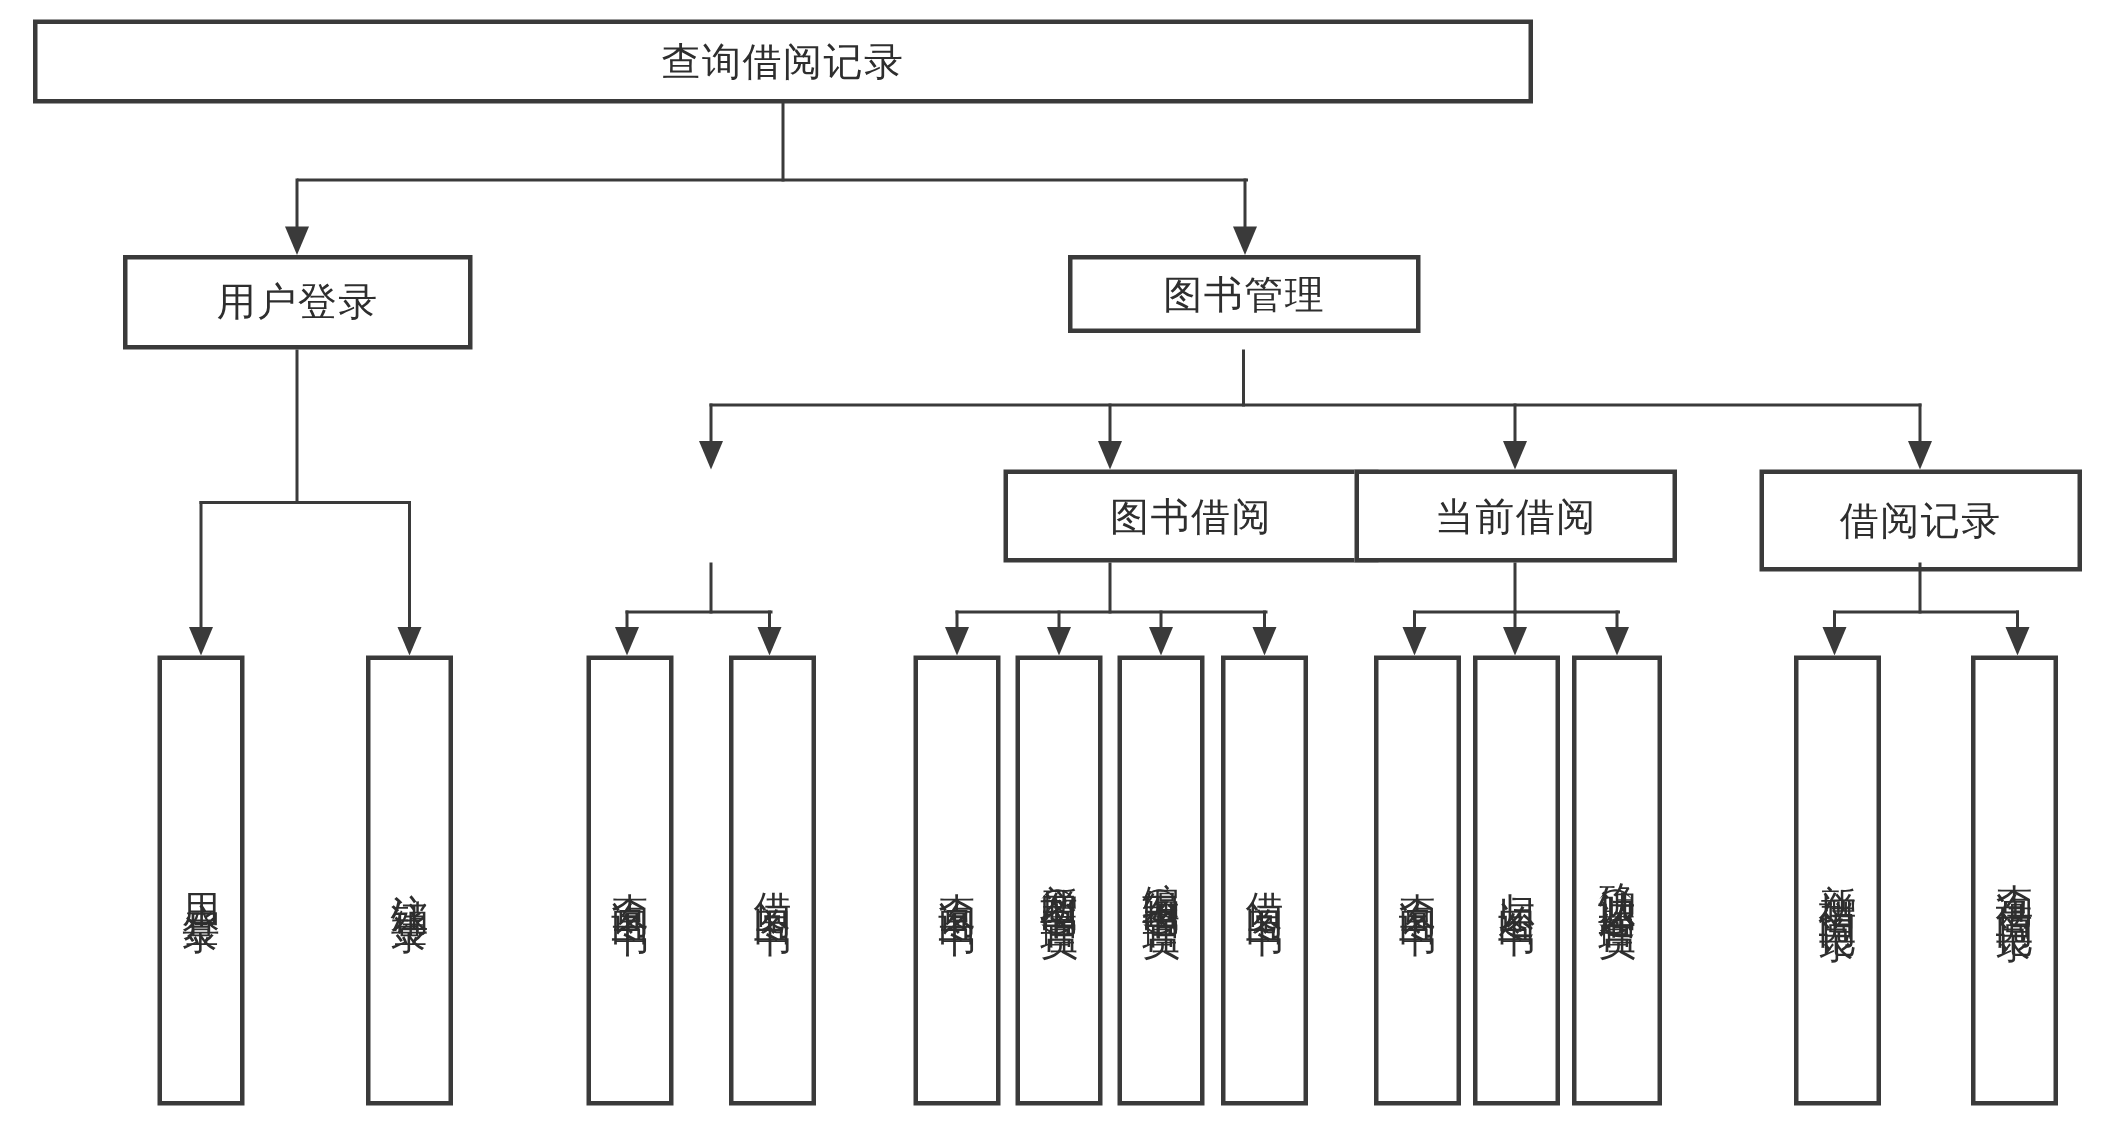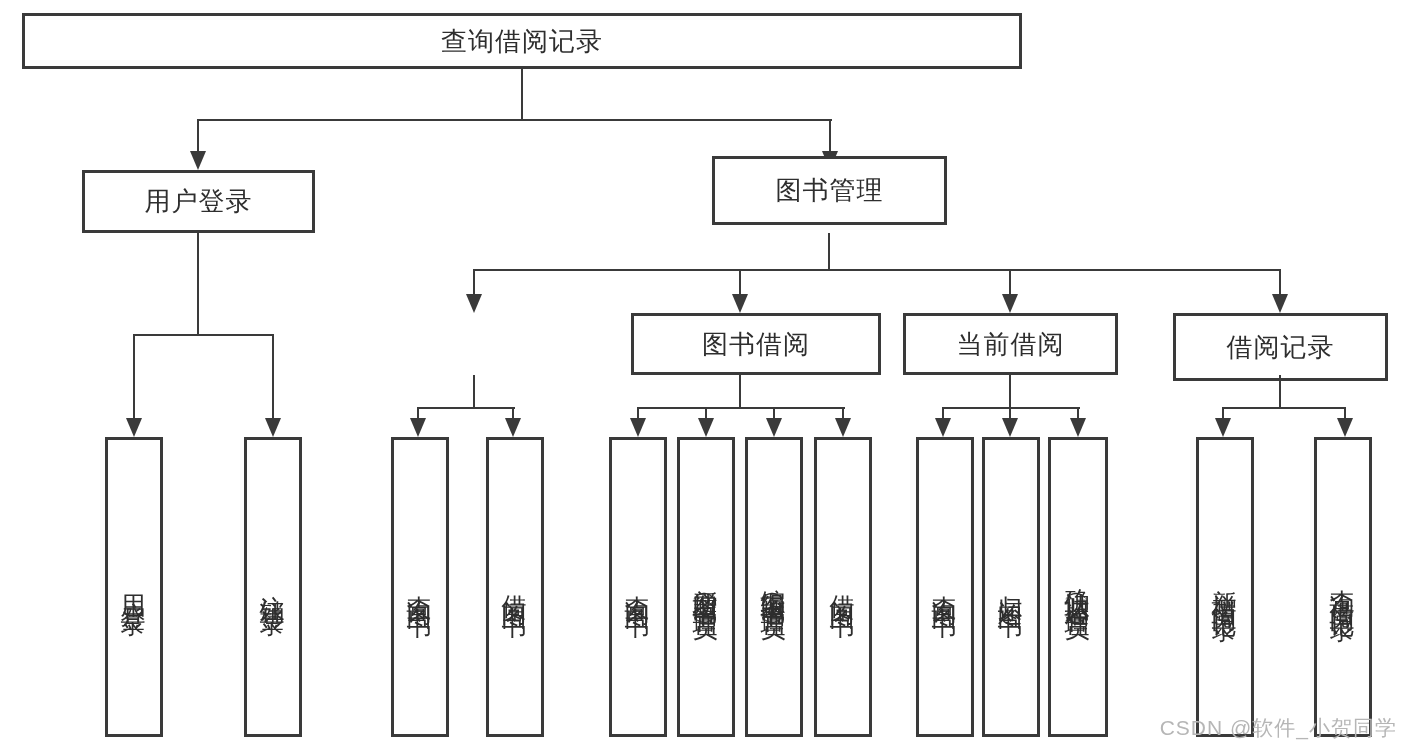--- a/index.html
+++ b/index.html
@@ -73,21 +73,21 @@
   <div class="lv" style="left:521px;top:68px;height:53px"></div>
   <div class="lh" style="left:198px;top:119px;width:634px"></div>
   <div class="lv" style="left:197px;top:119px;height:34px"></div>
   <div class="arr" style="left:190px;top:151px"></div>
   <div class="lv" style="left:829px;top:119px;height:34px"></div>
   <div class="arr" style="left:822px;top:151px"></div>
 
   <div class="hbox" style="left:82px;top:170px;width:233px;height:63px">
     <span>用户登录</span>
   </div>
-  <div class="hbox" style="left:712px;top:156px;width:235px;height:69px">
+  <div class="hbox" style="left:712px;top:170px;width:235px;height:52px">
     <span>图书管理</span>
   </div>
 
   <div class="lv" style="left:197px;top:233px;height:103px"></div>
   <div class="lh" style="left:133px;top:334px;width:141px"></div>
   <div class="lv" style="left:133px;top:334px;height:86px"></div>
   <div class="arr" style="left:126px;top:418px"></div>
   <div class="lv" style="left:272px;top:334px;height:86px"></div>
   <div class="arr" style="left:265px;top:418px"></div>
 
@@ -95,21 +95,21 @@
   <div class="lh" style="left:473px;top:269px;width:808px"></div>
   <div class="lv" style="left:473px;top:269px;height:26px"></div>
   <div class="arr" style="left:466px;top:294px"></div>
   <div class="lv" style="left:739px;top:269px;height:26px"></div>
   <div class="arr" style="left:732px;top:294px"></div>
   <div class="lv" style="left:1009px;top:269px;height:26px"></div>
   <div class="arr" style="left:1002px;top:294px"></div>
   <div class="lv" style="left:1279px;top:269px;height:26px"></div>
   <div class="arr" style="left:1272px;top:294px"></div>
 
-  <div class="hbox" style="left:631px;top:313px;width:250px;height:62px">
+  <div class="hbox" style="left:669px;top:313px;width:250px;height:62px">
     <span>图书借阅</span>
   </div>
   <div class="hbox" style="left:903px;top:313px;width:215px;height:62px">
     <span>当前借阅</span>
   </div>
   <div class="hbox" style="left:1173px;top:313px;width:215px;height:68px">
     <span>借阅记录</span>
   </div>
 
   <div class="lv" style="left:473px;top:375px;height:34px"></div>
@@ -183,15 +183,14 @@
     <span>确认归还（管理员）</span>
   </div>
 
   <div class="vbox" style="left:1196px">
     <span>新增借阅记录</span>
   </div>
   <div class="vbox" style="left:1314px">
     <span>查询借阅记录</span>
   </div>
 
-  <div class="watermark">CSDN @软件_小贺同学</div>
 
 </div>
 
 </body></html>

